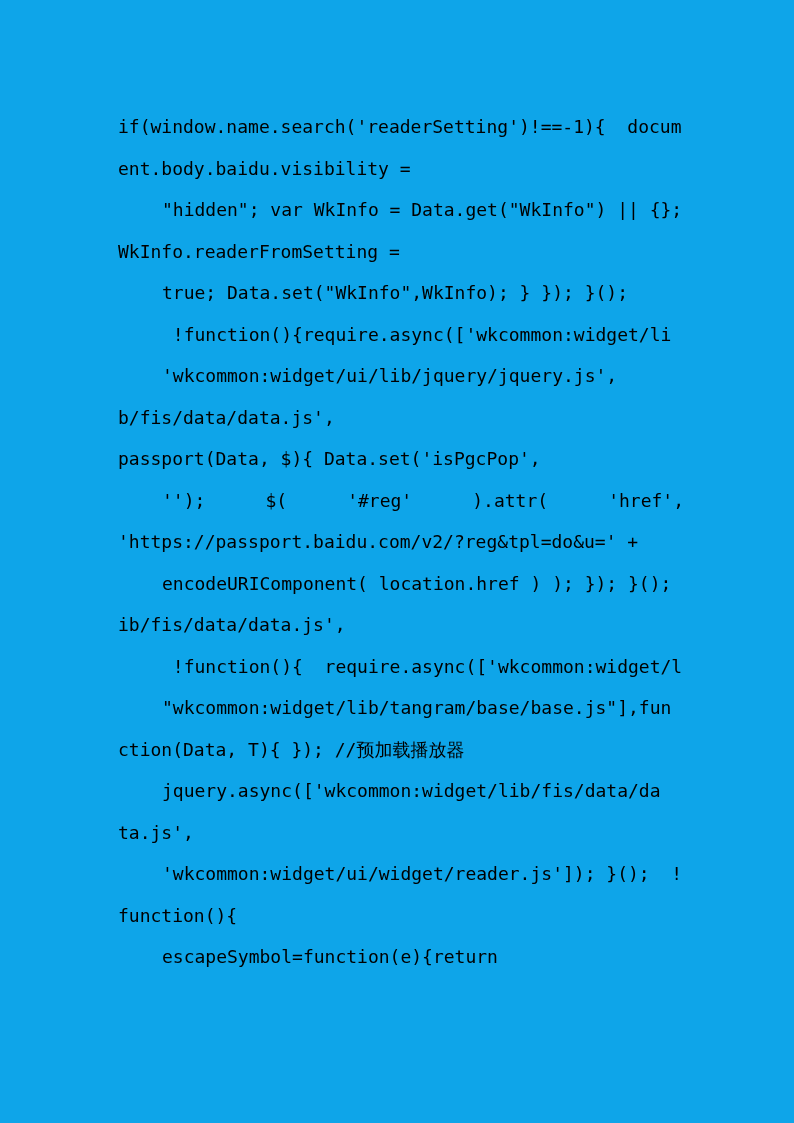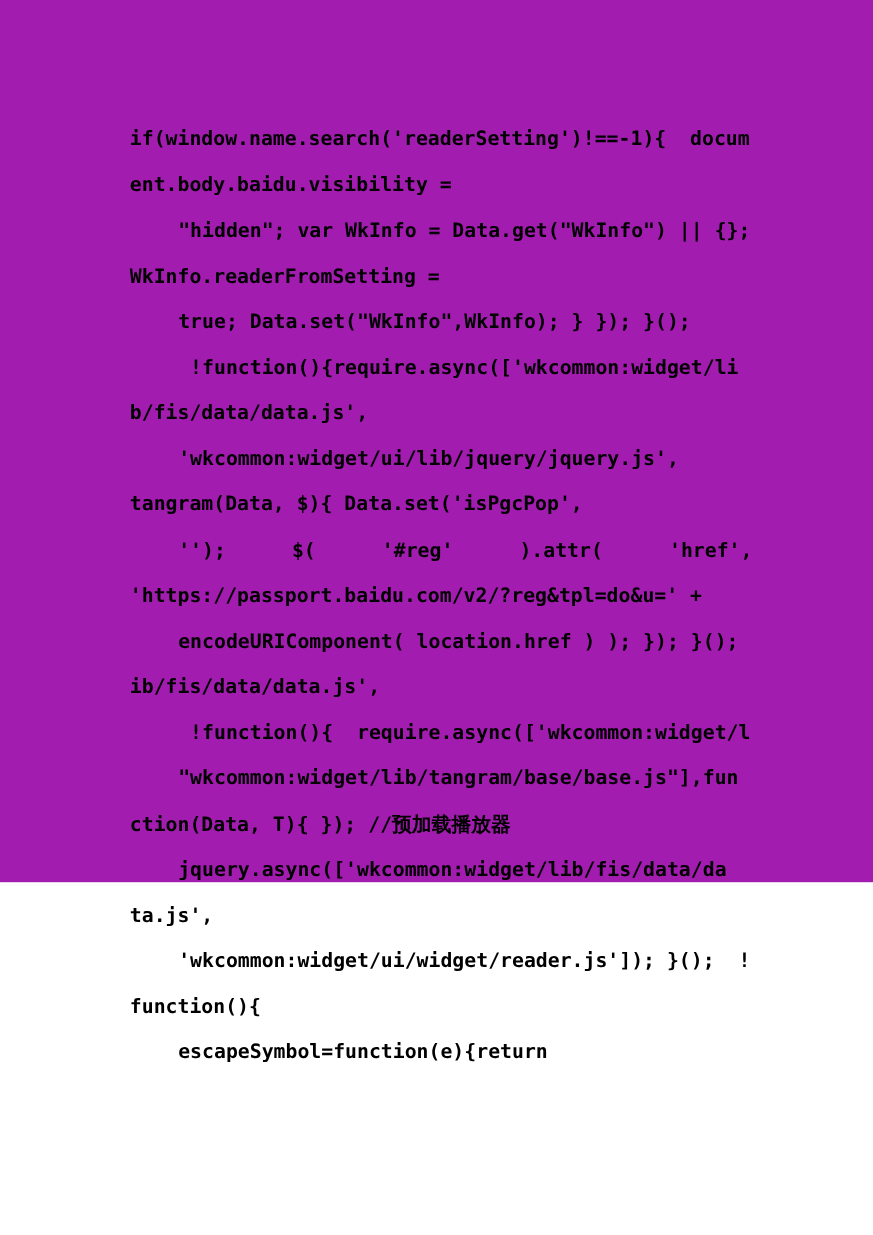--- a/index.html
+++ b/index.html
@@ -9,23 +9,22 @@
   }
   body {
     width: 794px;
     height: 1123px;
     overflow: hidden;
     font-family: "DejaVu Sans Mono", "Liberation Mono", monospace;
   }
   #page {
     position: relative;
     width: 794px;
-    height: 802px;
-    background: #a21caf;
-    font-weight: bold;
+    height: 1123px;
+    background: #0ea5e9;
   }
   #code-block {
     position: absolute;
     left: 118px;
     top: 106px;
     width: 566px;
   }
   .code-line {
     font-family: "DejaVu Sans Mono", "Liberation Mono", monospace;
     font-size: 18px;
@@ -43,23 +42,23 @@
 <body>
 
 <div id="page">
   <div id="code-block">
       <div class="code-line">if(window.name.search('readerSetting')!==-1){  docum</div>
       <div class="code-line">ent.body.baidu.visibility =</div>
       <div class="code-line indent">"hidden"; var WkInfo = Data.get("WkInfo") || {};</div>
       <div class="code-line">WkInfo.readerFromSetting =</div>
       <div class="code-line indent">true; Data.set("WkInfo",WkInfo); } }); }();</div>
       <div class="code-line indent"> !function(){require.async(['wkcommon:widget/li</div>
+      <div class="code-line indent">'wkcommon:widget/ui/lib/jquery/jquery.js',</div>
       <div class="code-line">b/fis/data/data.js',</div>
-      <div class="code-line indent">'wkcommon:widget/ui/lib/jquery/jquery.js',</div>
-      <div class="code-line">tangram(Data, $){ Data.set('isPgcPop',</div>
+      <div class="code-line">passport(Data, $){ Data.set('isPgcPop',</div>
       <div class="code-line indent" style="display: flex; justify-content: space-between; padding-right: 0px;"><span style="white-space: pre;">''); </span><span style="white-space: pre;">$( </span><span style="white-space: pre; text-align: center;">'#reg' </span><span style="white-space: pre; text-align: center;">).attr( </span><span style="white-space: pre;">'href',</span></div>
       <div class="code-line">'https://passport.baidu.com/v2/?reg&amp;tpl=do&amp;u=' +</div>
       <div class="code-line indent">encodeURIComponent( location.href ) ); }); }();</div>
       <div class="code-line">ib/fis/data/data.js',</div>
       <div class="code-line indent"> !function(){  require.async(['wkcommon:widget/l</div>
       <div class="code-line indent">"wkcommon:widget/lib/tangram/base/base.js"],fun</div>
       <div class="code-line">ction(Data, T){ }); //预加载播放器</div>
       <div class="code-line indent">jquery.async(['wkcommon:widget/lib/fis/data/da</div>
       <div class="code-line">ta.js',</div>
       <div class="code-line indent">'wkcommon:widget/ui/widget/reader.js']); }();  !</div>

